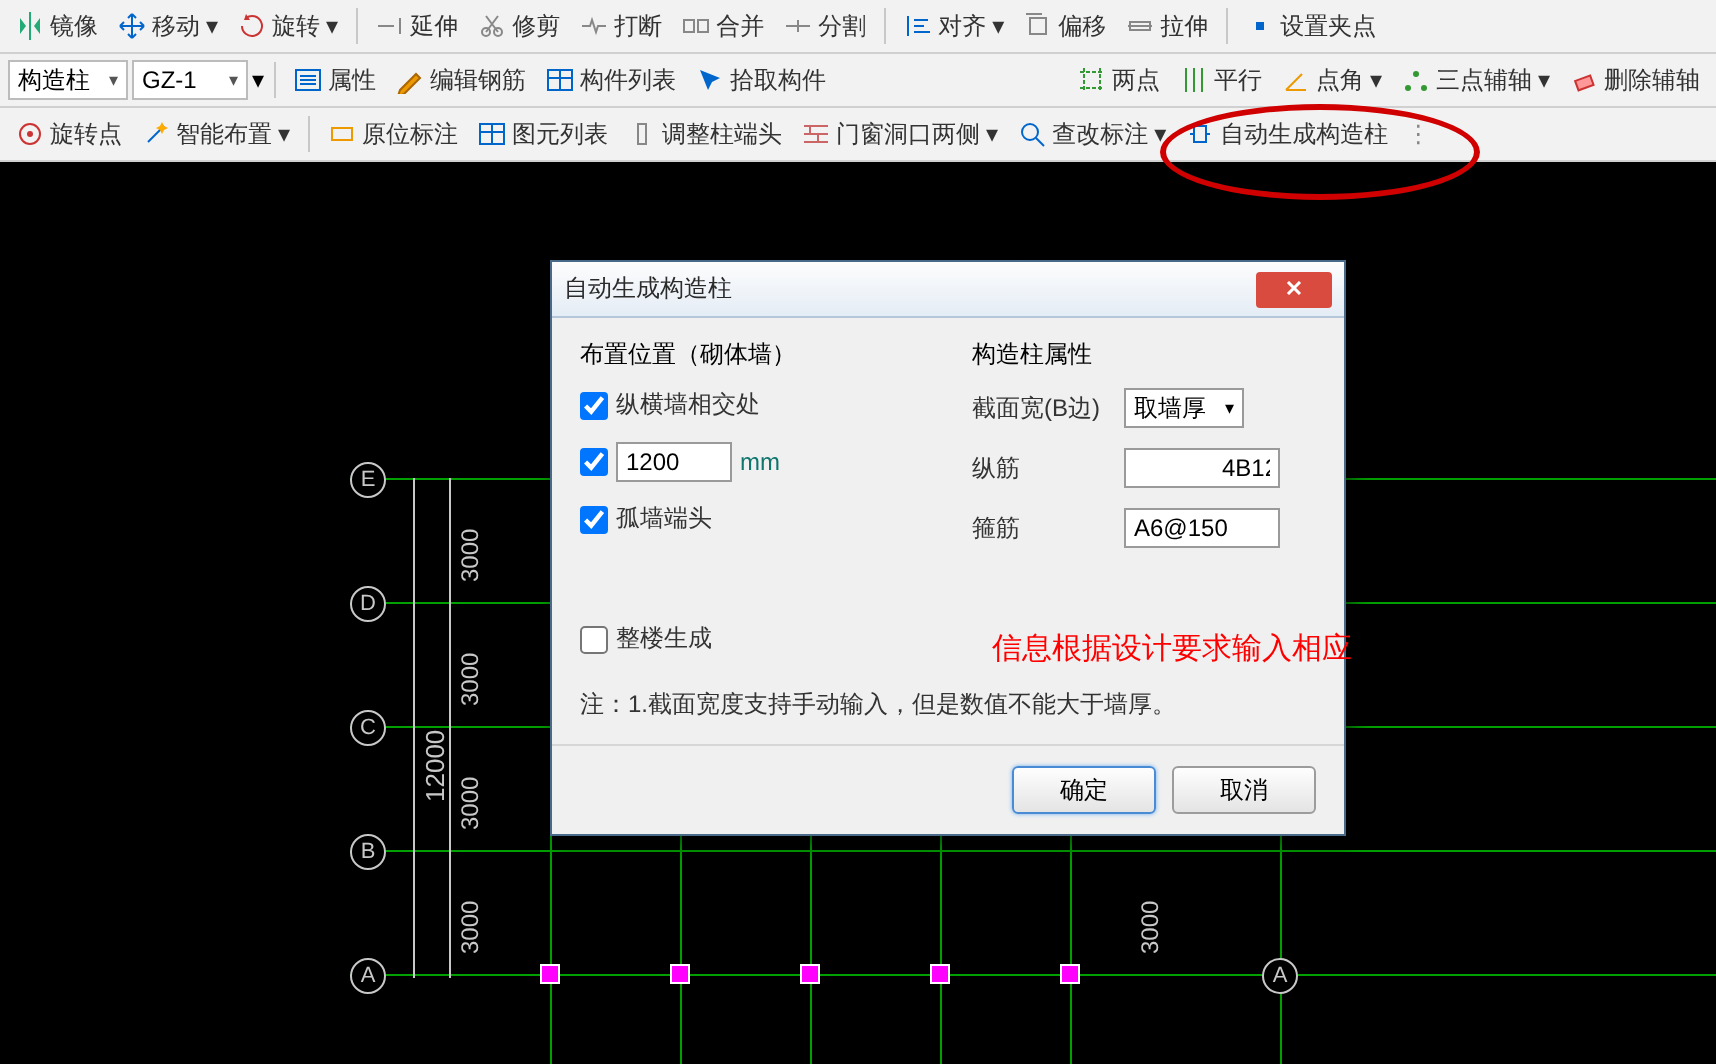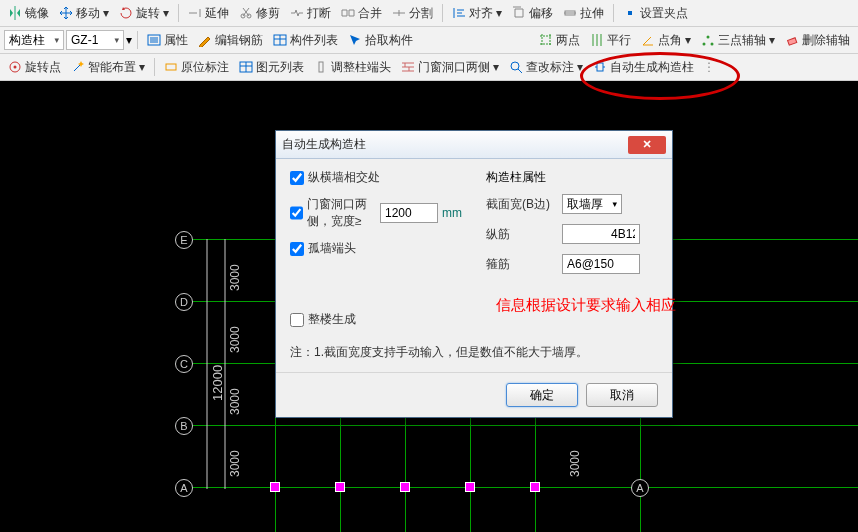--- a/index.html
+++ b/index.html
@@ -30,21 +30,21 @@
   .row{display:flex;gap:24px}
   .col{flex:1}
   .sect-title{color:#000;margin-bottom:8px}
   .field{display:flex;align-items:center;margin-bottom:10px;gap:4px}
   .field input[type=checkbox]{width:14px;height:14px}
   .field input[type=text]{border:1px solid #9a9a9a;height:20px;padding:0 4px;background:#fff}
   .field .sel{border:1px solid #9a9a9a;height:20px;background:#fff;display:flex;align-items:center;padding:0 4px;min-width:60px;justify-content:space-between}
   .field .sel .car{font-size:9px}
   .notes{margin-top:14px;color:#333;line-height:1.7}
   .notes .ind{margin-left:26px;text-indent:-26px}
-  .overlay-text{position:absolute;left:496px;top:296px;color:#f00;font-size:15px;z-index:20;pointer-events:none}
+  .overlay-text{position:absolute;left:496px;top:315px;color:#f00;font-size:15px;z-index:20;pointer-events:none}
   .dlg-foot{border-top:1px solid #d6d6d6;padding:10px 14px;display:flex;justify-content:flex-end;gap:8px;background:#f0f0f0}
   .btn{min-width:72px;height:24px;background:linear-gradient(#fefefe,#e4e4e4);border:1px solid #9c9c9c;border-radius:3px;display:flex;align-items:center;justify-content:center;cursor:pointer}
   .btn.primary{border:1px solid #4a8bd6;box-shadow:0 0 2px #6fb0f0}
   .lbl{color:#333}
   .unit{color:#0f766e}
   .tick{stroke:#c8c8c8;stroke-width:1;fill:none}
 </style>
 </head>
 <body>
 
@@ -372,27 +372,27 @@
 </div>
 
 <div class="dlg">
   <div class="dlg-title">
     <span class="t">自动生成构造柱</span>
     <span class="dlg-close">✕</span>
   </div>
   <div class="dlg-body">
     <div class="row">
       <div class="col">
+        <div class="sect-title">布置位置（砌体墙）</div>
         <div class="field">
           <input type="checkbox" checked="" style="">
           <span class="lbl">纵横墙相交处</span>
         </div>
         <div class="field">
           <input type="checkbox" checked="" style="">
-          <span class="lbl">门窗洞口两侧，宽度≥</span>
           <input type="text" style="width: 58px;" value="1200">
           <span class="unit">mm</span>
         </div>
         <div class="field">
           <input type="checkbox" checked="" style="">
           <span class="lbl">孤墙端头</span>
         </div>
       </div>
       <div class="col">
         <div class="sect-title">构造柱属性</div>

